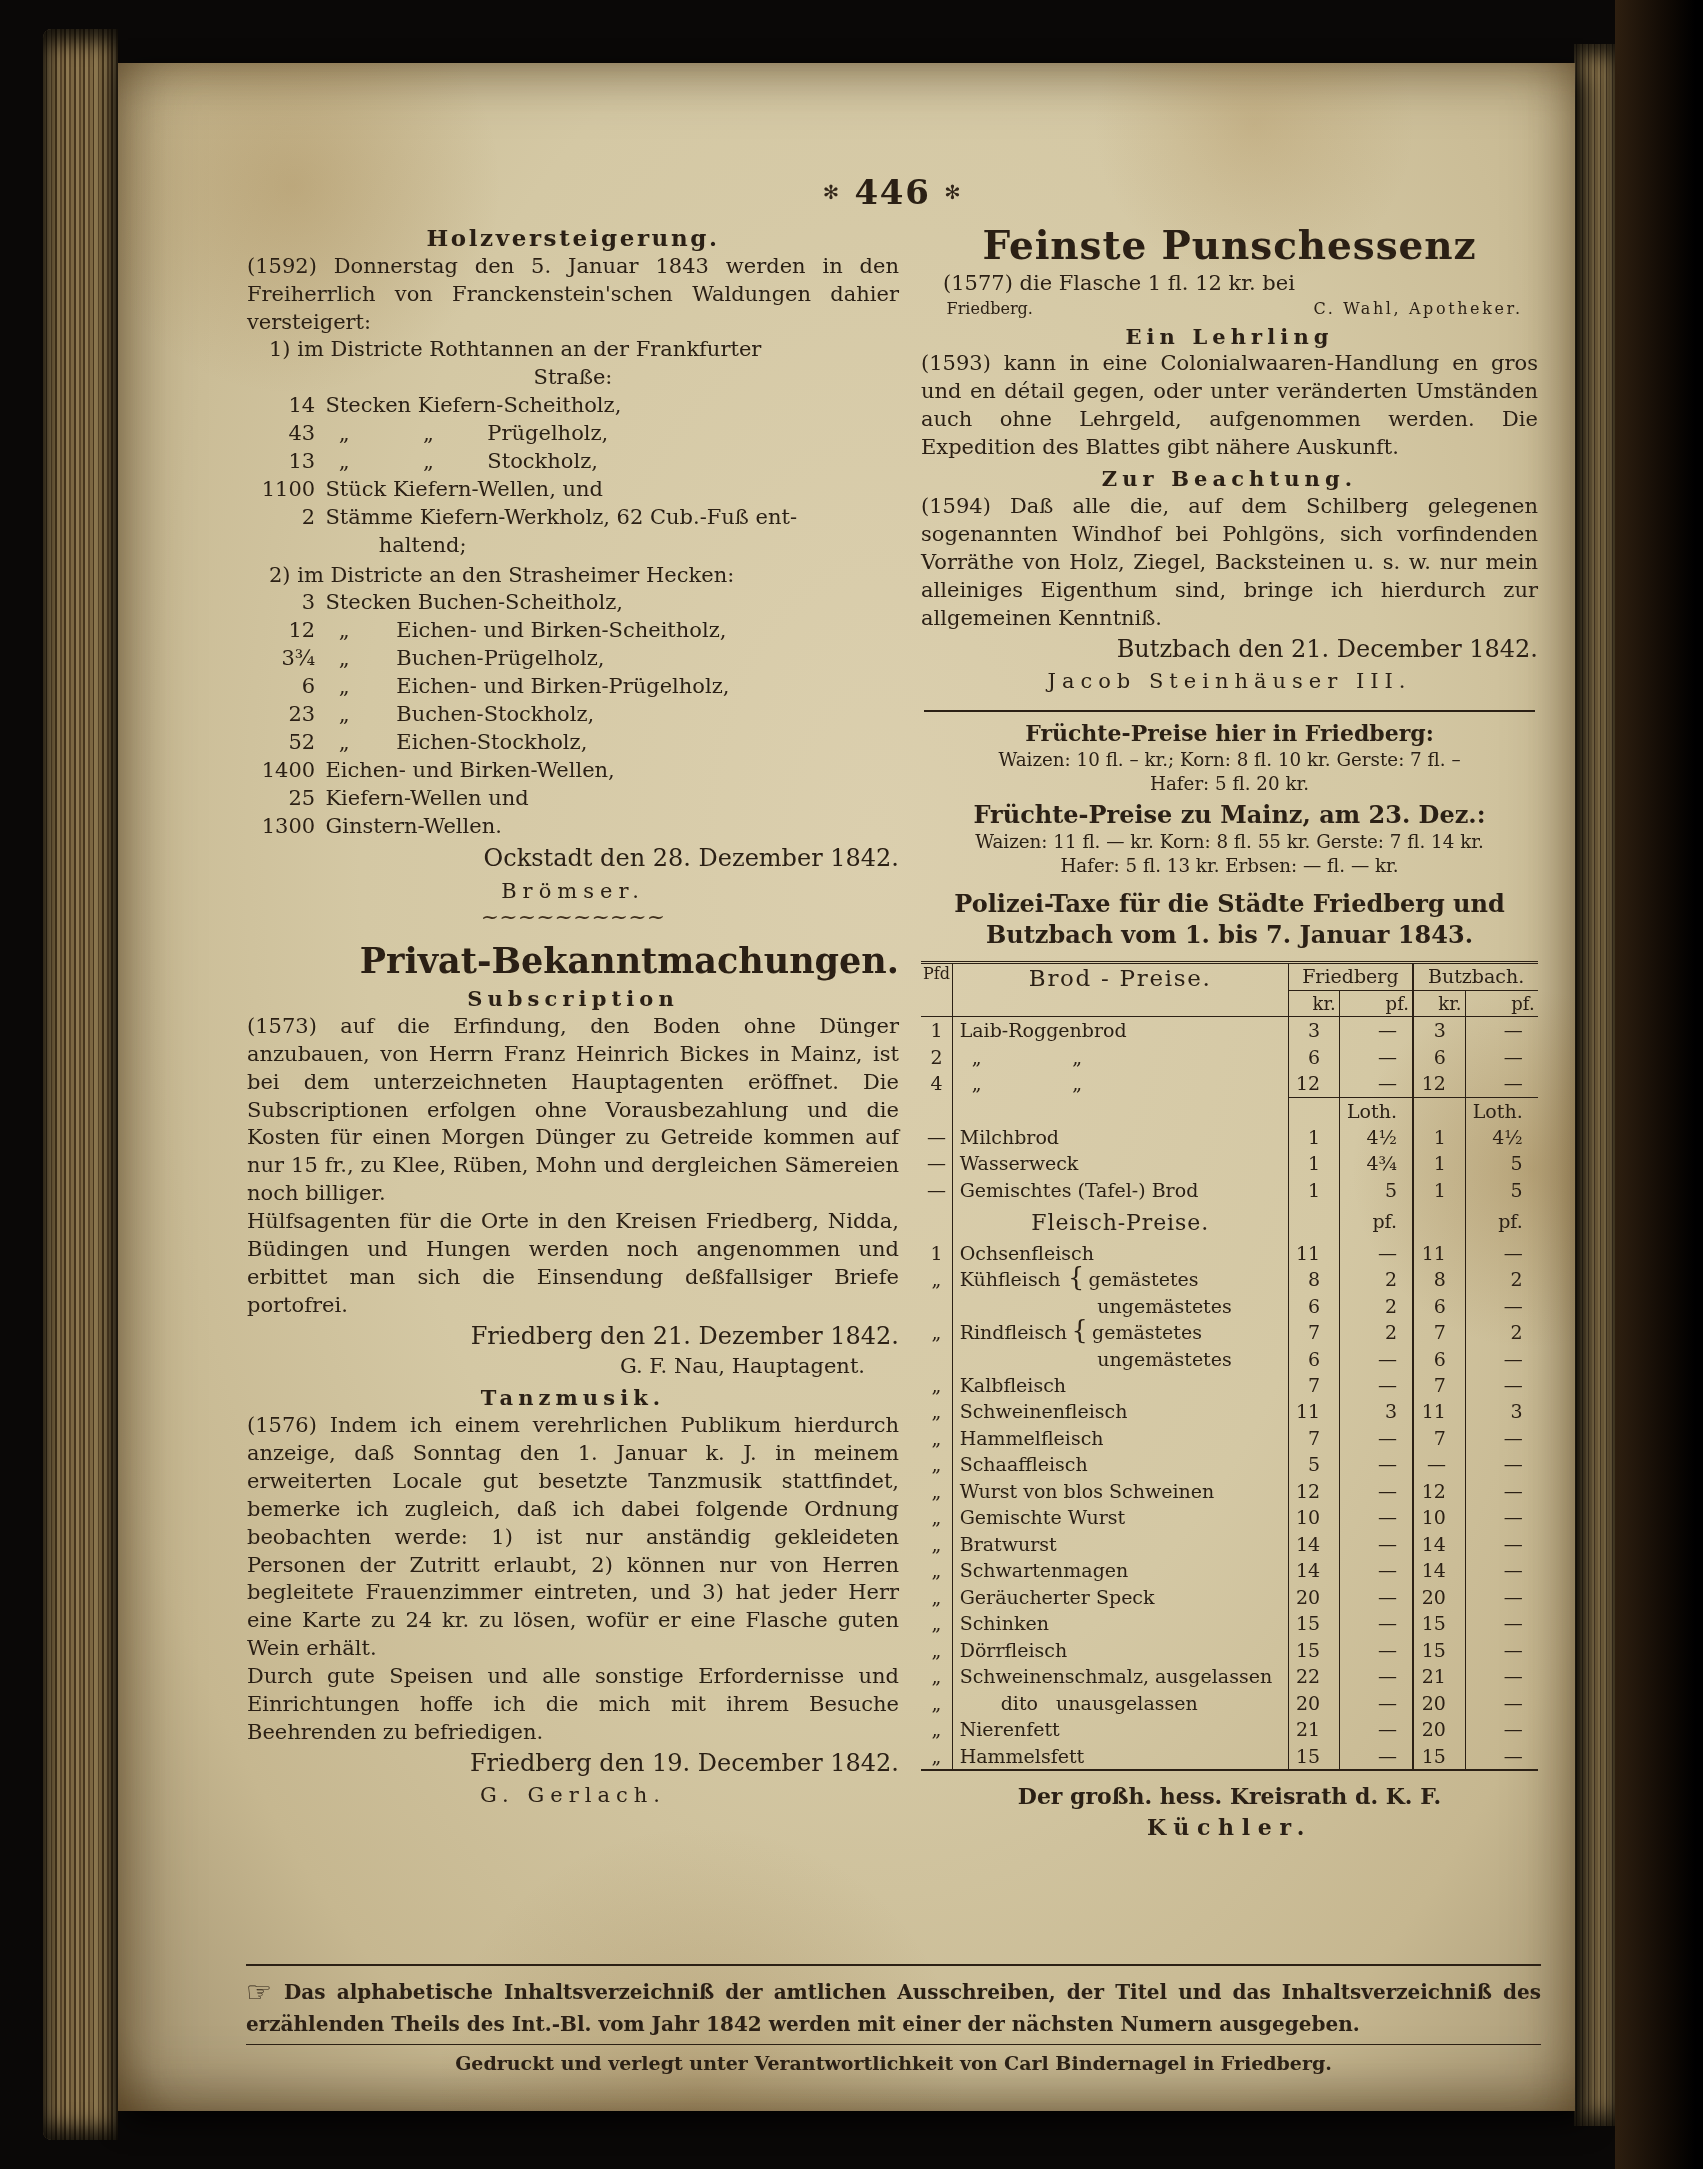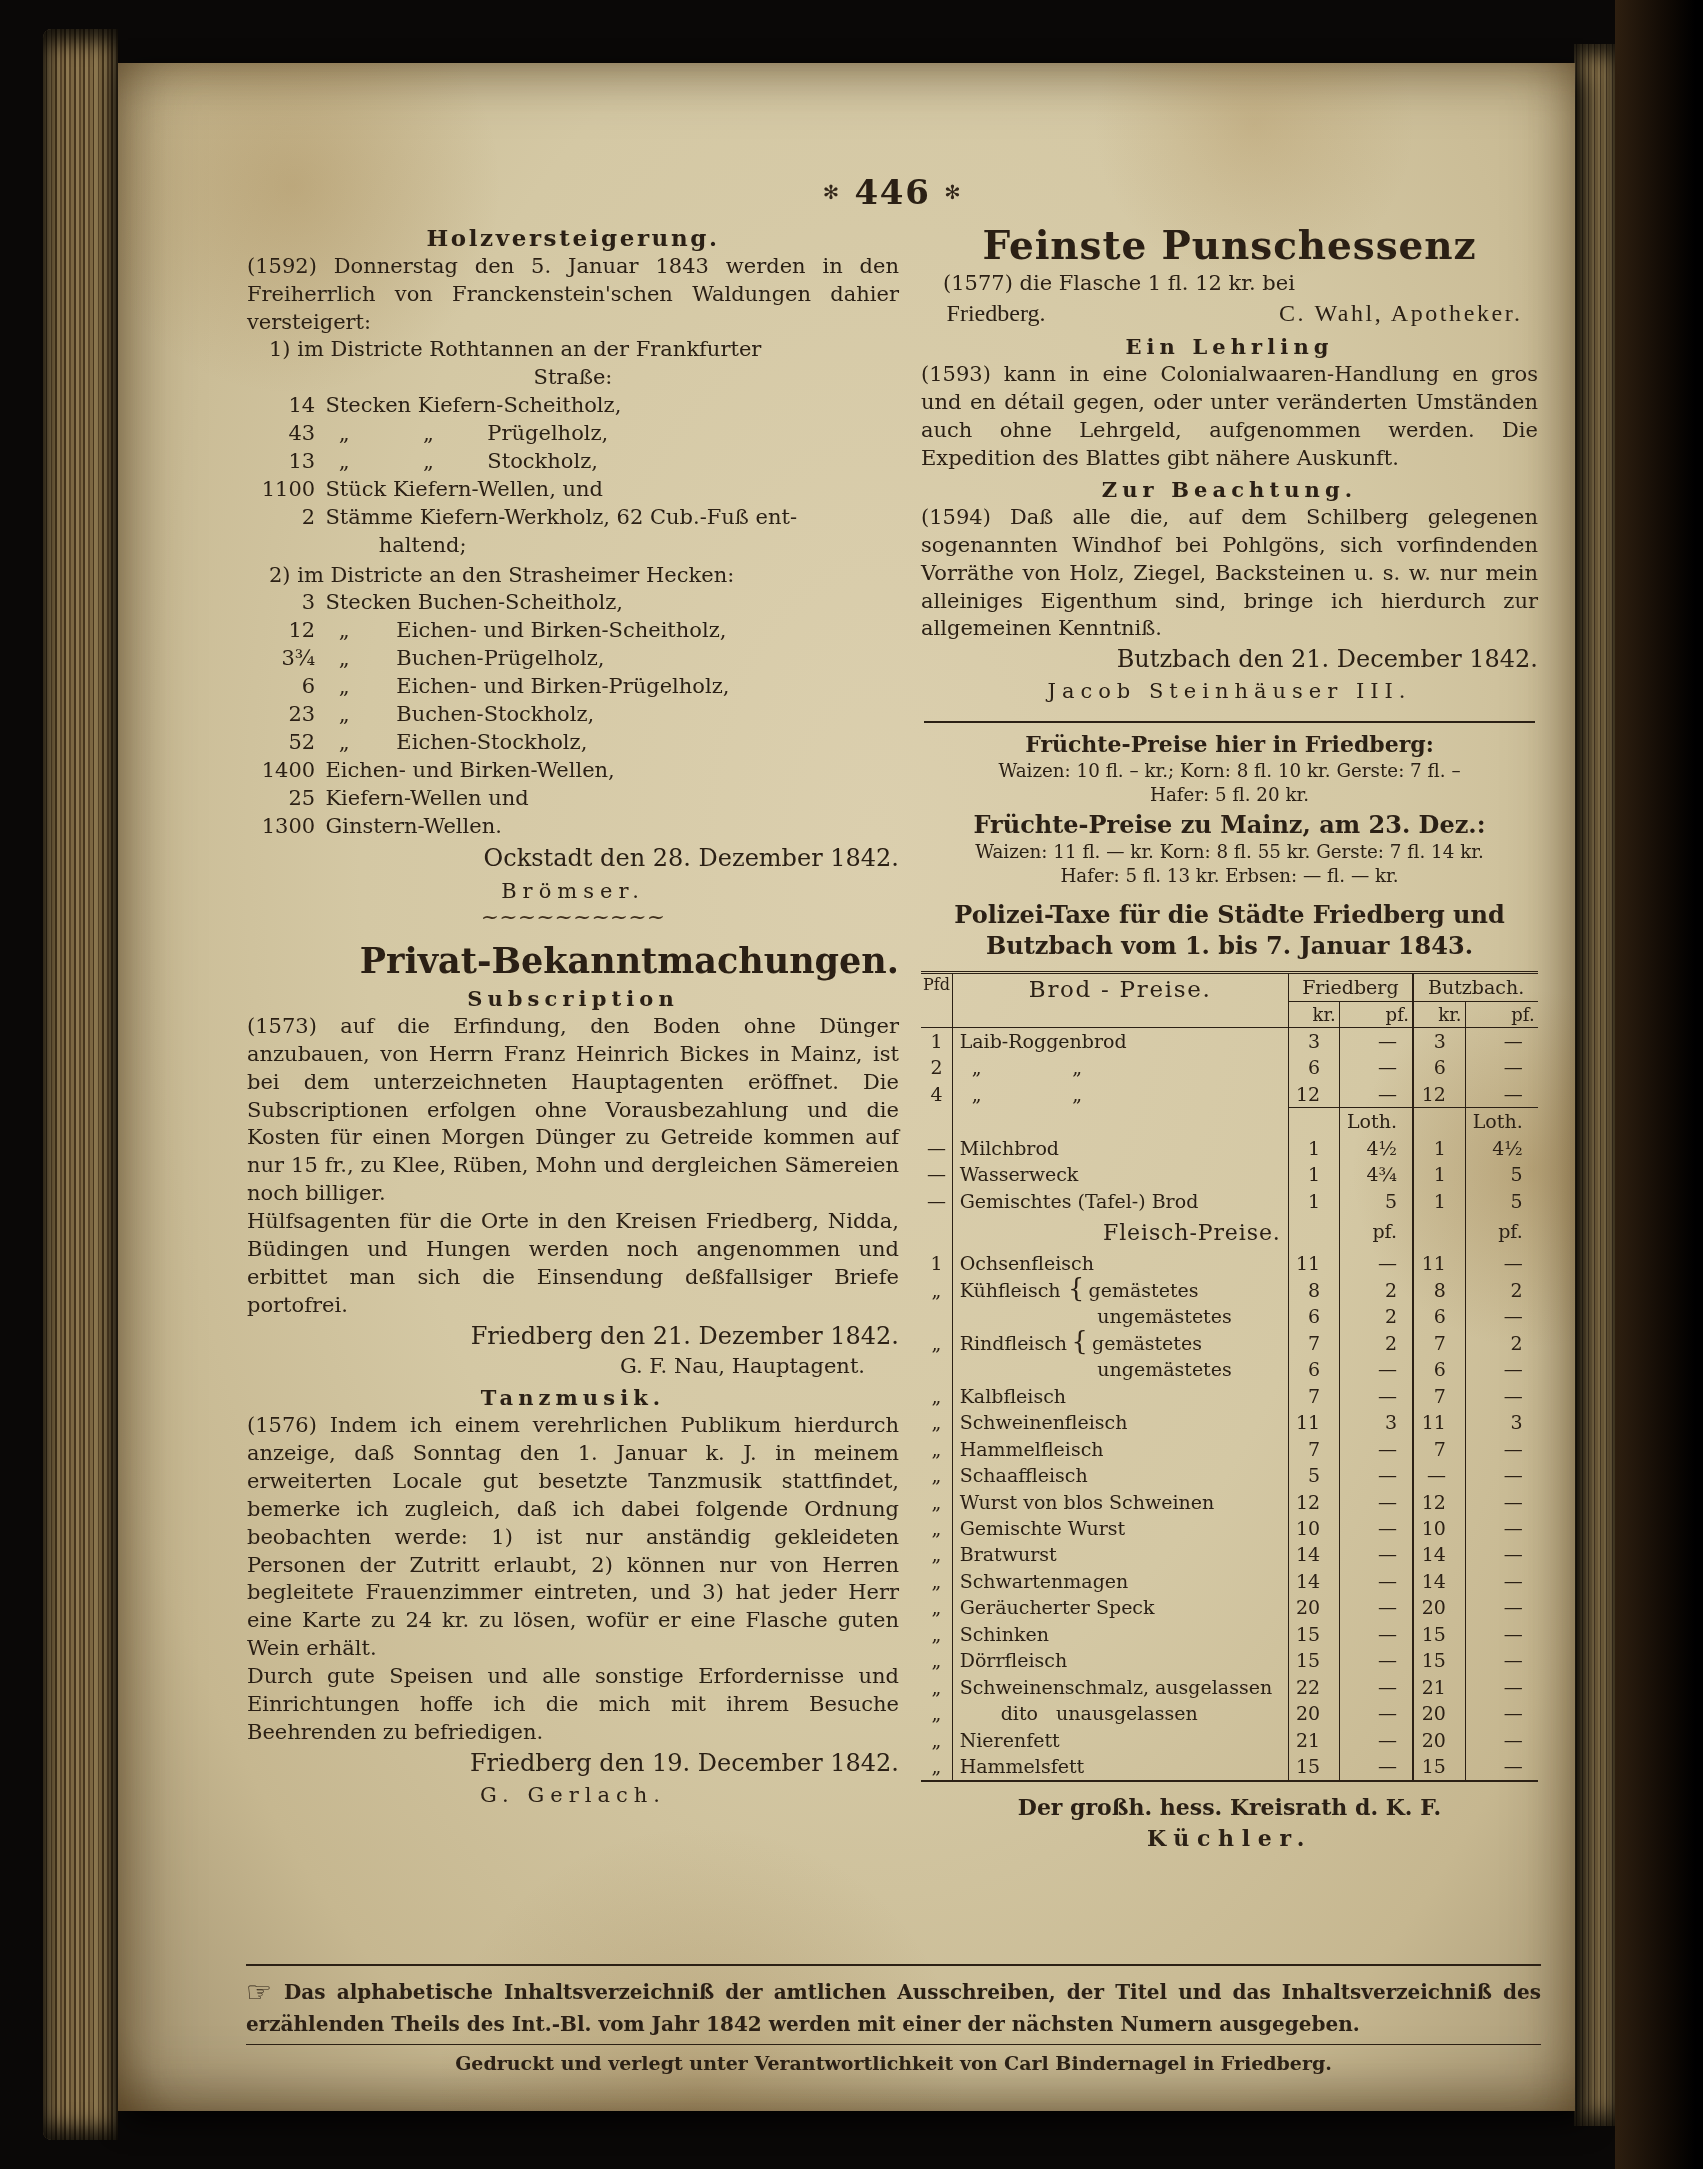--- a/index.html
+++ b/index.html
@@ -47,21 +47,21 @@
   .line{font-size:21px;line-height:1.33;}
   .indented{padding-left:22px;}
   .centered{text-align:center;}
   .h-small{font-size:23px;font-weight:bold;letter-spacing:2.6px;text-align:center;margin-bottom:1.7px;}
   .h-large{font-size:35px;font-weight:bold;text-align:right;margin:12px 0 5.1px;}
   .h-sub{font-size:21px;letter-spacing:5.1px;text-align:center;margin:4.3px 0 1.7px;}
   .h-punsch{font-size:39px;font-weight:bold;text-align:center;letter-spacing:0.9px;margin-bottom:3.4px;line-height:1.1;}
   .dateline{padding-left:25.6px;font-size:24px;line-height:1.38;text-align:right;}
   .sig{text-align:center;font-size:21px;letter-spacing:6px;line-height:1.45;}
   .flourish{text-align:center;font-size:22px;line-height:1;color:#40301d;}
-  .split{display:flex;justify-content:space-between;font-size:24px;line-height:1.33;padding:0 15.3px 0 25.6px;font-family:Liberation Serif, serif;}
+  .split{display:flex;justify-content:space-between;font-size:16px;line-height:1.33;padding:0 15.3px 0 25.6px;}
   .seller{letter-spacing:2.6px;}
   .hr-col{border-top:2.1px solid #2b2015;margin:13.6px 3.4px 8.5px;}
   .h-fruechte{font-size:22px;font-weight:bold;text-align:center;margin-top:3.4px;line-height:1.25;}
   .h-mainz{font-size:24px;}
   .price-line{font-size:18.3px;text-align:center;line-height:1.32;}
   .h-polizei{font-size:24px;font-weight:bold;text-align:center;line-height:1.3;margin-top:10.2px;}
   .closing{text-align:center;font-size:22px;font-weight:bold;line-height:1.4;margin-top:10.2px;}
   .closing .b2{letter-spacing:7.7px;}
 
   
@@ -83,21 +83,21 @@
   .prices .city{font-size:19px;text-align:center;border-bottom:1.3px solid #2b2015;}
   .prices .units th{font-size:18px;text-align:right;padding:0.9px 3.4px;}
   .h-pfd{font-size:16px;text-align:center;}
   .h-bread{font-size:23px;font-weight:bold;letter-spacing:1.7px;text-align:center;}
   .prices .lbl,.prices .sub{white-space:pre;}
   .prices .brace{font-size:25.6px;line-height:.8;padding:0 4.3px;}
   .g1 .lbl{display:inline-block;min-width:104px;}
   .g2 .sub{margin-left:129px;}
   .indent2 .lbl{margin-left:41px;}
   .loth .c-kr,.loth .c-pf{border-top:1.3px solid #2b2015;}
-  .section-row td{padding-top:5.1px;padding-bottom:2.6px;text-align:right;}
+  .section-row td{padding-top:5.1px;padding-bottom:2.6px;}
   .sec-title{font-size:22px;font-weight:bold;text-align:center;letter-spacing:0.9px;}
 
   
   .footer{position:absolute;left:128px;width:1295px;bottom:37px;}
   .rule{border-top:2.1px solid #2b2015;margin:6.8px 0;}
   .rule-thin{border-top:1.7px solid #2b2015;}
   .notice{font-size:20px;line-height:1.32;text-align:justify;font-weight:bold;}
   .manicule{font-size:29px;margin-right:12px;vertical-align:-3.4px;font-family:"DejaVu Sans",sans-serif;}
   .imprint{text-align:center;font-size:19px;font-weight:bold;margin-top:5.1px;}
 </style>

